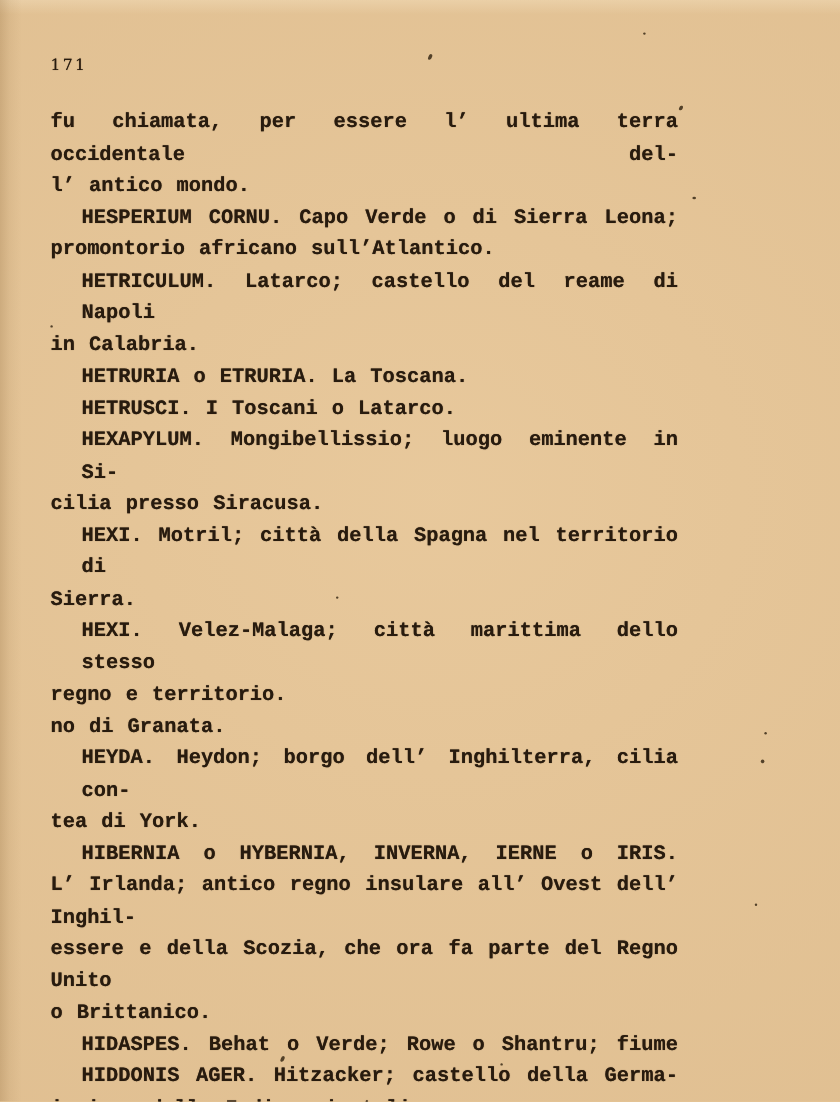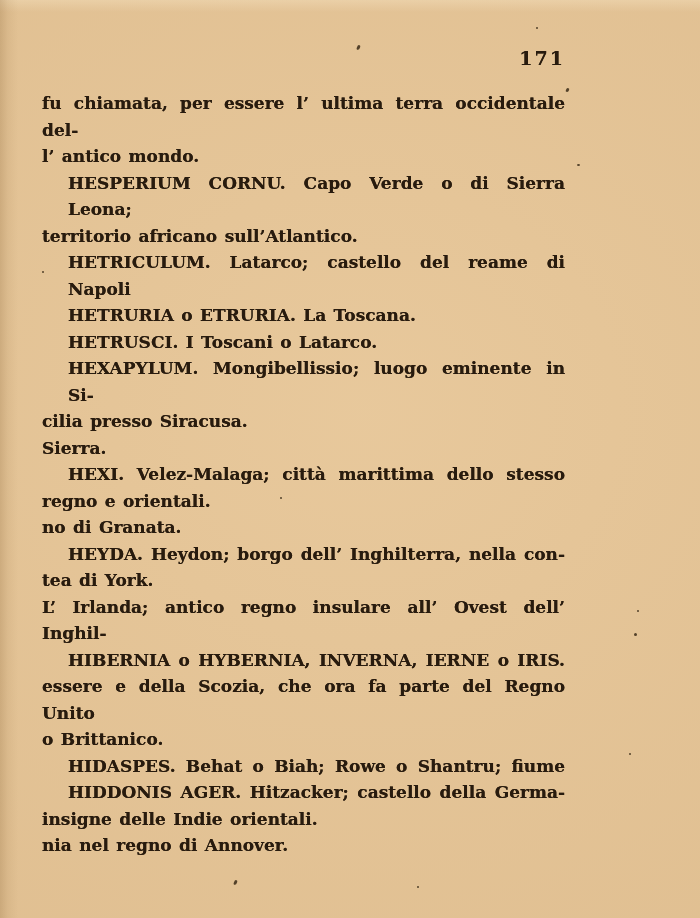--- a/index.html
+++ b/index.html
@@ -22,40 +22,40 @@
     background:
       linear-gradient(90deg, rgba(125,88,42,0.22) 0px, rgba(125,88,42,0.08) 8px, rgba(125,88,42,0) 18px),
       linear-gradient(180deg, rgba(255,242,214,0.28) 0px, rgba(255,242,214,0) 12px),
       radial-gradient(ellipse 130% 90% at 52% 45%, rgba(255,238,205,0.10), rgba(120,85,40,0.05) 85%);
   }
   .page-number {
     position: absolute;
     top: 47px;
     left: 42px;
     width: 523px;
-    text-align: right;
-    font-size: 19px;
-    font-weight: 700;
+    text-align: left;
+    font-size: 13px;
+    font-weight: 400;
     letter-spacing: 2px;
     color: var(--ink, #281b0e);
     text-shadow: 0 0 0.6px rgba(40,27,14,0.85);
   }
   .text-block {
     position: absolute;
     top: 90px;
     left: 42px;
     width: 523px;
     color: var(--ink, #281b0e);
     font-size: 17px;
     line-height: 26.5px;
     font-weight: 700;
     word-spacing: 1.5px;
     text-shadow: 0 0 0.6px rgba(40,27,14,0.85);
   }
-  .line { white-space: normal; }
+  .line { white-space: normal; font-family: Liberation Mono, monospace; }
   .line.indent { padding-left: 26px; }
   .line.justify {
     text-align: justify;
     text-align-last: justify;
   }
   .speck {
     position: absolute;
     background: #3a2a16;
     border-radius: 50%;
     opacity: 0.85;
@@ -70,37 +70,39 @@
 <body>
 
 <div class="scan-shading"></div>
 
 <div class="page-number">171</div>
 
 <div class="text-block">
     <div class="line justify">fu chiamata, per essere l’ ultima terra occidentale del-</div>
     <div class="line">l’ antico mondo.</div>
     <div class="line indent justify">HESPERIUM CORNU. Capo Verde o di Sierra Leona;</div>
-    <div class="line">territorio africano sull’Atlantico.</div>
+    <div class="line">promontorio africano sull’Atlantico.</div>
     <div class="line indent justify">HETRICULUM. Latarco; castello del reame di Napoli</div>
+    <div class="line">in Calabria.</div>
     <div class="line indent">HETRURIA o ETRURIA. La Toscana.</div>
     <div class="line indent">HETRUSCI. I Toscani o Latarco.</div>
     <div class="line indent justify">HEXAPYLUM. Mongibellissio; luogo eminente in Si-</div>
     <div class="line">cilia presso Siracusa.</div>
+    <div class="line indent justify">HEXI. Motril; città della Spagna nel territorio di</div>
     <div class="line">Sierra.</div>
     <div class="line indent justify">HEXI. Velez-Malaga; città marittima dello stesso</div>
-    <div class="line">regno e orientali.</div>
+    <div class="line">regno e territorio.</div>
     <div class="line">no di Granata.</div>
-    <div class="line indent justify">HEYDA. Heydon; borgo dell’ Inghilterra, nella con-</div>
+    <div class="line indent justify">HEYDA. Heydon; borgo dell’ Inghilterra, cilia con-</div>
     <div class="line">tea di York.</div>
+    <div class="line indent justify">HIBERNIA o HYBERNIA, INVERNA, IERNE o IRIS.</div>
     <div class="line justify">L’ Irlanda; antico regno insulare all’ Ovest dell’ Inghil-</div>
-    <div class="line indent justify">HIBERNIA o HYBERNIA, INVERNA, IERNE o IRIS.</div>
     <div class="line justify">essere e della Scozia, che ora fa parte del Regno Unito</div>
     <div class="line">o Brittanico.</div>
-    <div class="line indent justify">HIDASPES. Behat o Biah; Rowe o Shantru; fiume</div>
+    <div class="line indent justify">HIDASPES. Behat o Verde; Rowe o Shantru; fiume</div>
     <div class="line indent justify">HIDDONIS AGER. Hitzacker; castello della Germa-</div>
     <div class="line">insigne delle Indie orientali.</div>
     <div class="line">nia nel regno di Annover.</div>
   </div>
 
 <div class="speck tick" style="left:357px; top:45px; width:3px; height:5px;"></div>
 <div class="speck" style="left:536px; top:27px; width:2px; height:2px;"></div>
 <div class="speck tick" style="left:566px; top:88px; width:3px; height:4px;"></div>
 <div class="speck" style="left:577px; top:164px; width:3px; height:2px;"></div>
 <div class="speck" style="left:42px; top:271px; width:2px; height:2px;"></div>

